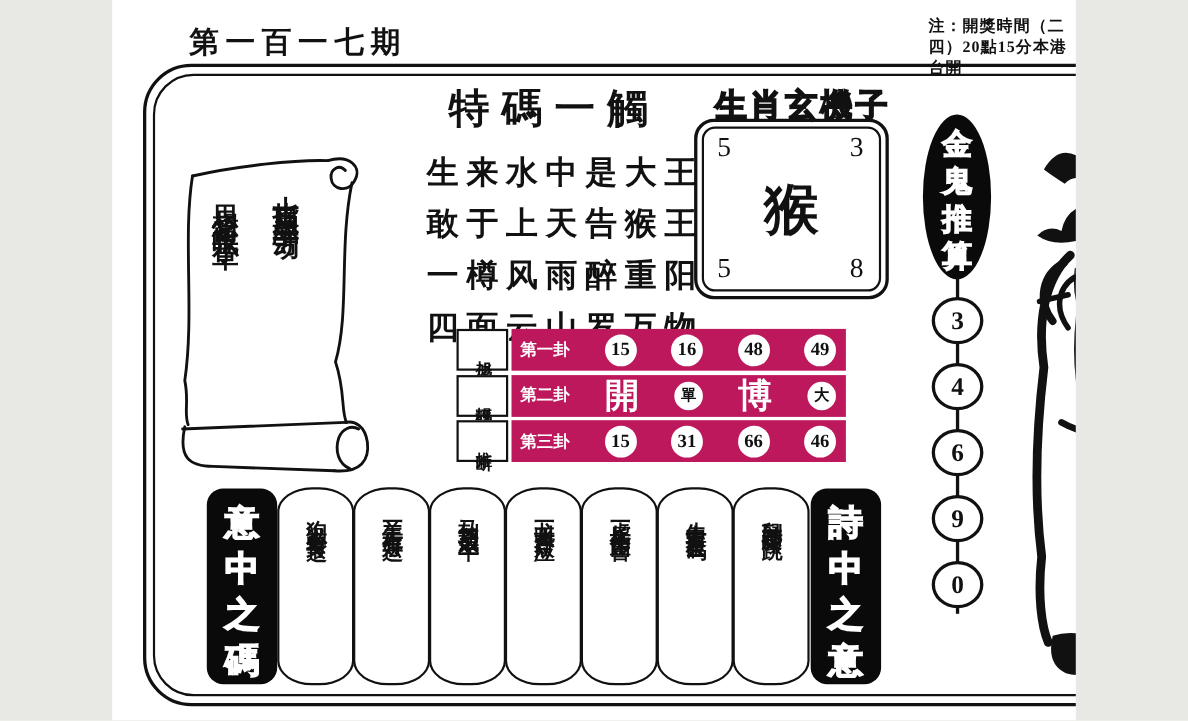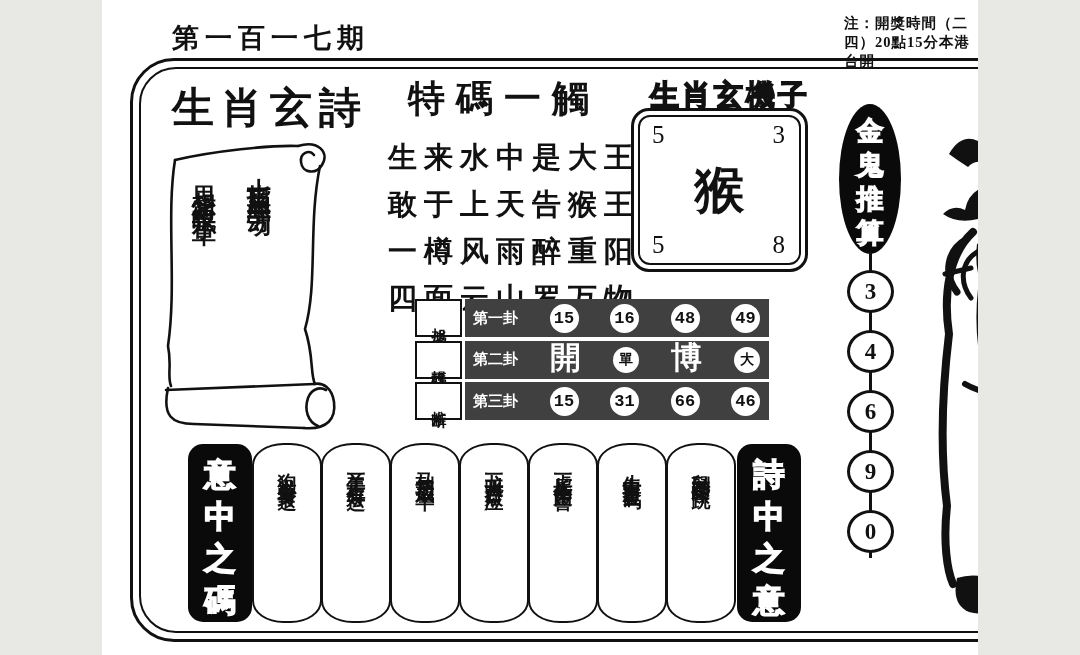--- a/index.html
+++ b/index.html
@@ -48,22 +48,22 @@
   .corner.bl { left:12px; bottom:4px; } .corner.br { right:14px; bottom:4px; }
   .zodiac-char { font-size:50px; font-weight:bold; }
 
   
   .gua { left:313px; top:299px; width:354px; }
   .t-row { display:flex; height:38px; margin-bottom:3.5px; }
   .t-side { width:47px; background:#fff; border:2.5px solid #111; margin-right:3px;
     display:flex; align-items:center; justify-content:center;
     writing-mode:vertical-rl; text-orientation:upright;
     font-size:15px; font-weight:bold; letter-spacing:2px; }
-  .t-black { flex:1; background:#404040; display:flex; align-items:center;
-    justify-content:space-between; padding:0 9px 0 8px;font-family:Liberation Mono, monospace; }
+  .t-black { flex:1; background:#be185d; display:flex; align-items:center;
+    justify-content:space-between; padding:0 9px 0 8px; }
   .t-label { color:#fff; font-size:15px; font-weight:bold; white-space:nowrap; }
   .t-circle { width:29px; height:29px; background:#fff; border-radius:50%;
     display:flex; align-items:center; justify-content:center;
     font-size:17px; font-weight:bold; }
   .t-circle.sm { width:26px; height:26px; font-size:14px; }
   .t-big { color:#fff; font-size:31px; font-weight:bold; line-height:1; }
 
   
   .ded-ellipse-svg { left:736px; top:103px; }
   .ded-line { left:767px; top:252px; width:3px; height:306px; background:#111; }
@@ -95,21 +95,20 @@
 
 <div id="sheet">
 
   <div class="abs issue">第一百一七期</div>
   <div class="abs draw-note">注：開獎時間（二四）20點15分本港台開</div>
 
   <div class="abs frame-outer">
     <div class="frame-inner"></div>
   </div>
 
-  <div class="abs h-zodiac">生肖玄詩</div>
 
   <svg class="abs scroll-svg" width="215" height="298" viewBox="0 0 215 298">
     <g fill="none" stroke="#111" stroke-width="2.6" stroke-linecap="round">
       <path d="M33,26 C72,17 128,11 156,12"></path>
       <path d="M156,12 C176,6 188,18 180,31 C174,41 160,39 159,28 C158,19 167,15 172,21"></path>
       <path d="M33,26 C24,82 35,150 26,212 C30,231 25,242 29,252"></path>
       <path d="M178,32 C166,90 176,150 163,195 C172,222 168,240 173,250"></path>
       <path d="M26,254 C20,282 30,290 52,290 L162,294"></path>
       <path d="M24,256 L172,250"></path>
       <path d="M162,294 C186,296 194,284 192,268 C190,254 181,248 172,250"></path>

